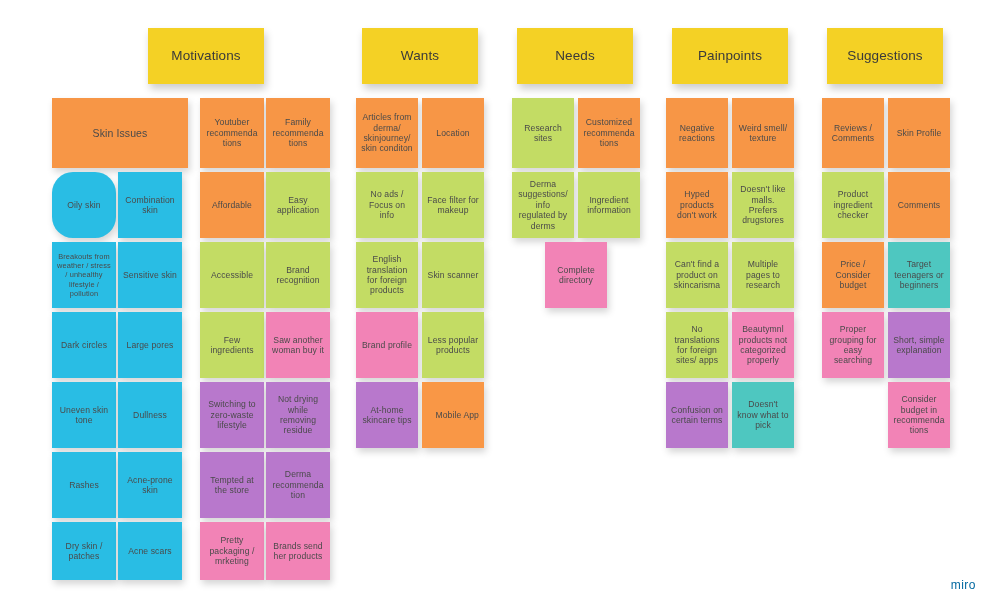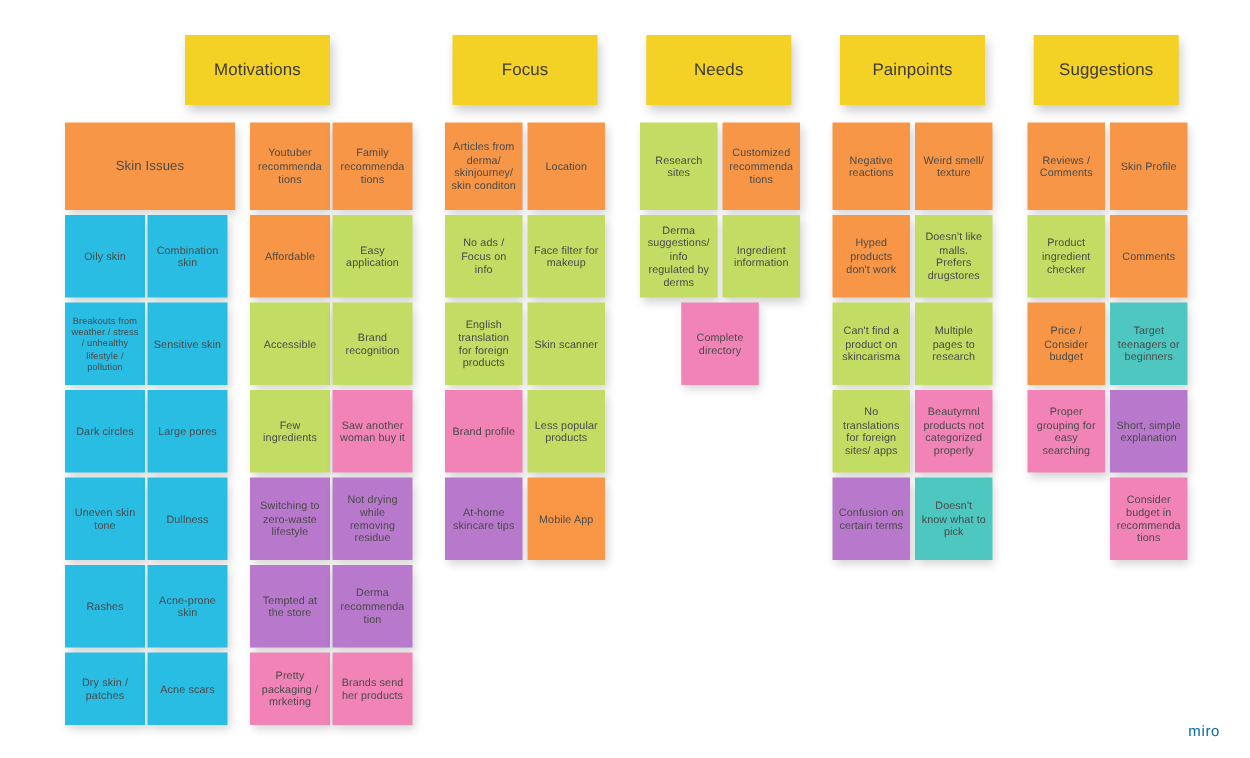--- a/index.html
+++ b/index.html
@@ -56,21 +56,21 @@
     </div>
     <div class="note" style="left: 52px; top: 98px; width: 136px; height: 70px; background: rgb(247, 150, 70); font-size: 10.5px;">
       <span>Skin Issues</span>
     </div>
     <div class="note" style="left: 200px; top: 98px; width: 64px; height: 70px; background: rgb(247, 150, 70); font-size: 8.6px;">
       <span>Youtuber recommenda tions</span>
     </div>
     <div class="note" style="left: 266px; top: 98px; width: 64px; height: 70px; background: rgb(247, 150, 70); font-size: 8.6px;">
       <span>Family recommenda tions</span>
     </div>
-    <div class="note" style="left: 52px; top: 172px; width: 64px; height: 66px; background: rgb(41, 189, 228); font-size: 8.6px;">
+    <div class="note" style="left: 52px; top: 172px; width: 64px; height: 66px; background: rgb(41, 189, 228); font-size: 8.6px; border-radius: 21px;">
       <span>Oily skin</span>
     </div>
     <div class="note" style="left: 118px; top: 172px; width: 64px; height: 66px; background: rgb(41, 189, 228); font-size: 8.6px;">
       <span>Combination skin</span>
     </div>
     <div class="note" style="left: 200px; top: 172px; width: 64px; height: 66px; background: rgb(247, 150, 70); font-size: 8.6px;">
       <span>Affordable</span>
     </div>
     <div class="note" style="left: 266px; top: 172px; width: 64px; height: 66px; background: rgb(195, 220, 100); font-size: 8.6px;">
       <span>Easy application</span>
@@ -129,21 +129,21 @@
     <div class="note" style="left: 118px; top: 522px; width: 64px; height: 58px; background: rgb(41, 189, 228); font-size: 8.6px;">
       <span>Acne scars</span>
     </div>
     <div class="note" style="left: 200px; top: 522px; width: 64px; height: 58px; background: rgb(242, 131, 182); font-size: 8.6px;">
       <span>Pretty packaging / mrketing</span>
     </div>
     <div class="note" style="left: 266px; top: 522px; width: 64px; height: 58px; background: rgb(242, 131, 182); font-size: 8.6px;">
       <span>Brands send her products</span>
     </div>
     <div class="note hdr" style="left: 362px; top: 28px; width: 116px; height: 56px; background: rgb(244, 209, 37);">
-      <span>Focus</span>
+      <span>Wants</span>
     </div>
     <div class="note" style="left: 356px; top: 98px; width: 62px; height: 70px; background: rgb(247, 150, 70); font-size: 8.6px;">
       <span>Articles from derma/ skinjourney/ skin conditon</span>
     </div>
     <div class="note" style="left: 422px; top: 98px; width: 62px; height: 70px; background: rgb(247, 150, 70); font-size: 8.6px;">
       <span>Location</span>
     </div>
     <div class="note" style="left: 356px; top: 172px; width: 62px; height: 66px; background: rgb(195, 220, 100); font-size: 8.6px;">
       <span>No ads / Focus on info</span>
     </div>
@@ -158,21 +158,21 @@
     </div>
     <div class="note" style="left: 356px; top: 312px; width: 62px; height: 66px; background: rgb(242, 131, 182); font-size: 8.6px;">
       <span>Brand profile</span>
     </div>
     <div class="note" style="left: 422px; top: 312px; width: 62px; height: 66px; background: rgb(195, 220, 100); font-size: 8.6px;">
       <span>Less popular products</span>
     </div>
     <div class="note" style="left: 356px; top: 382px; width: 62px; height: 66px; background: rgb(184, 120, 204); font-size: 8.6px;">
       <span>At-home skincare tips</span>
     </div>
-    <div class="note" style="left: 422px; top: 382px; width: 62px; height: 66px; background: rgb(249, 151, 70); font-size: 8.6px;">
+    <div class="note" style="left: 422px; top: 382px; width: 62px; height: 66px; background: rgb(249, 151, 70); font-size: 8.6px; text-align: right;">
       <span>Mobile App</span>
     </div>
     <div class="note hdr" style="left: 517px; top: 28px; width: 116px; height: 56px; background: rgb(244, 209, 37);">
       <span>Needs</span>
     </div>
     <div class="note" style="left: 512px; top: 98px; width: 62px; height: 70px; background: rgb(195, 220, 100); font-size: 8.6px;">
       <span>Research sites</span>
     </div>
     <div class="note" style="left: 578px; top: 98px; width: 62px; height: 70px; background: rgb(247, 150, 70); font-size: 8.6px;">
       <span>Customized recommenda tions</span>

